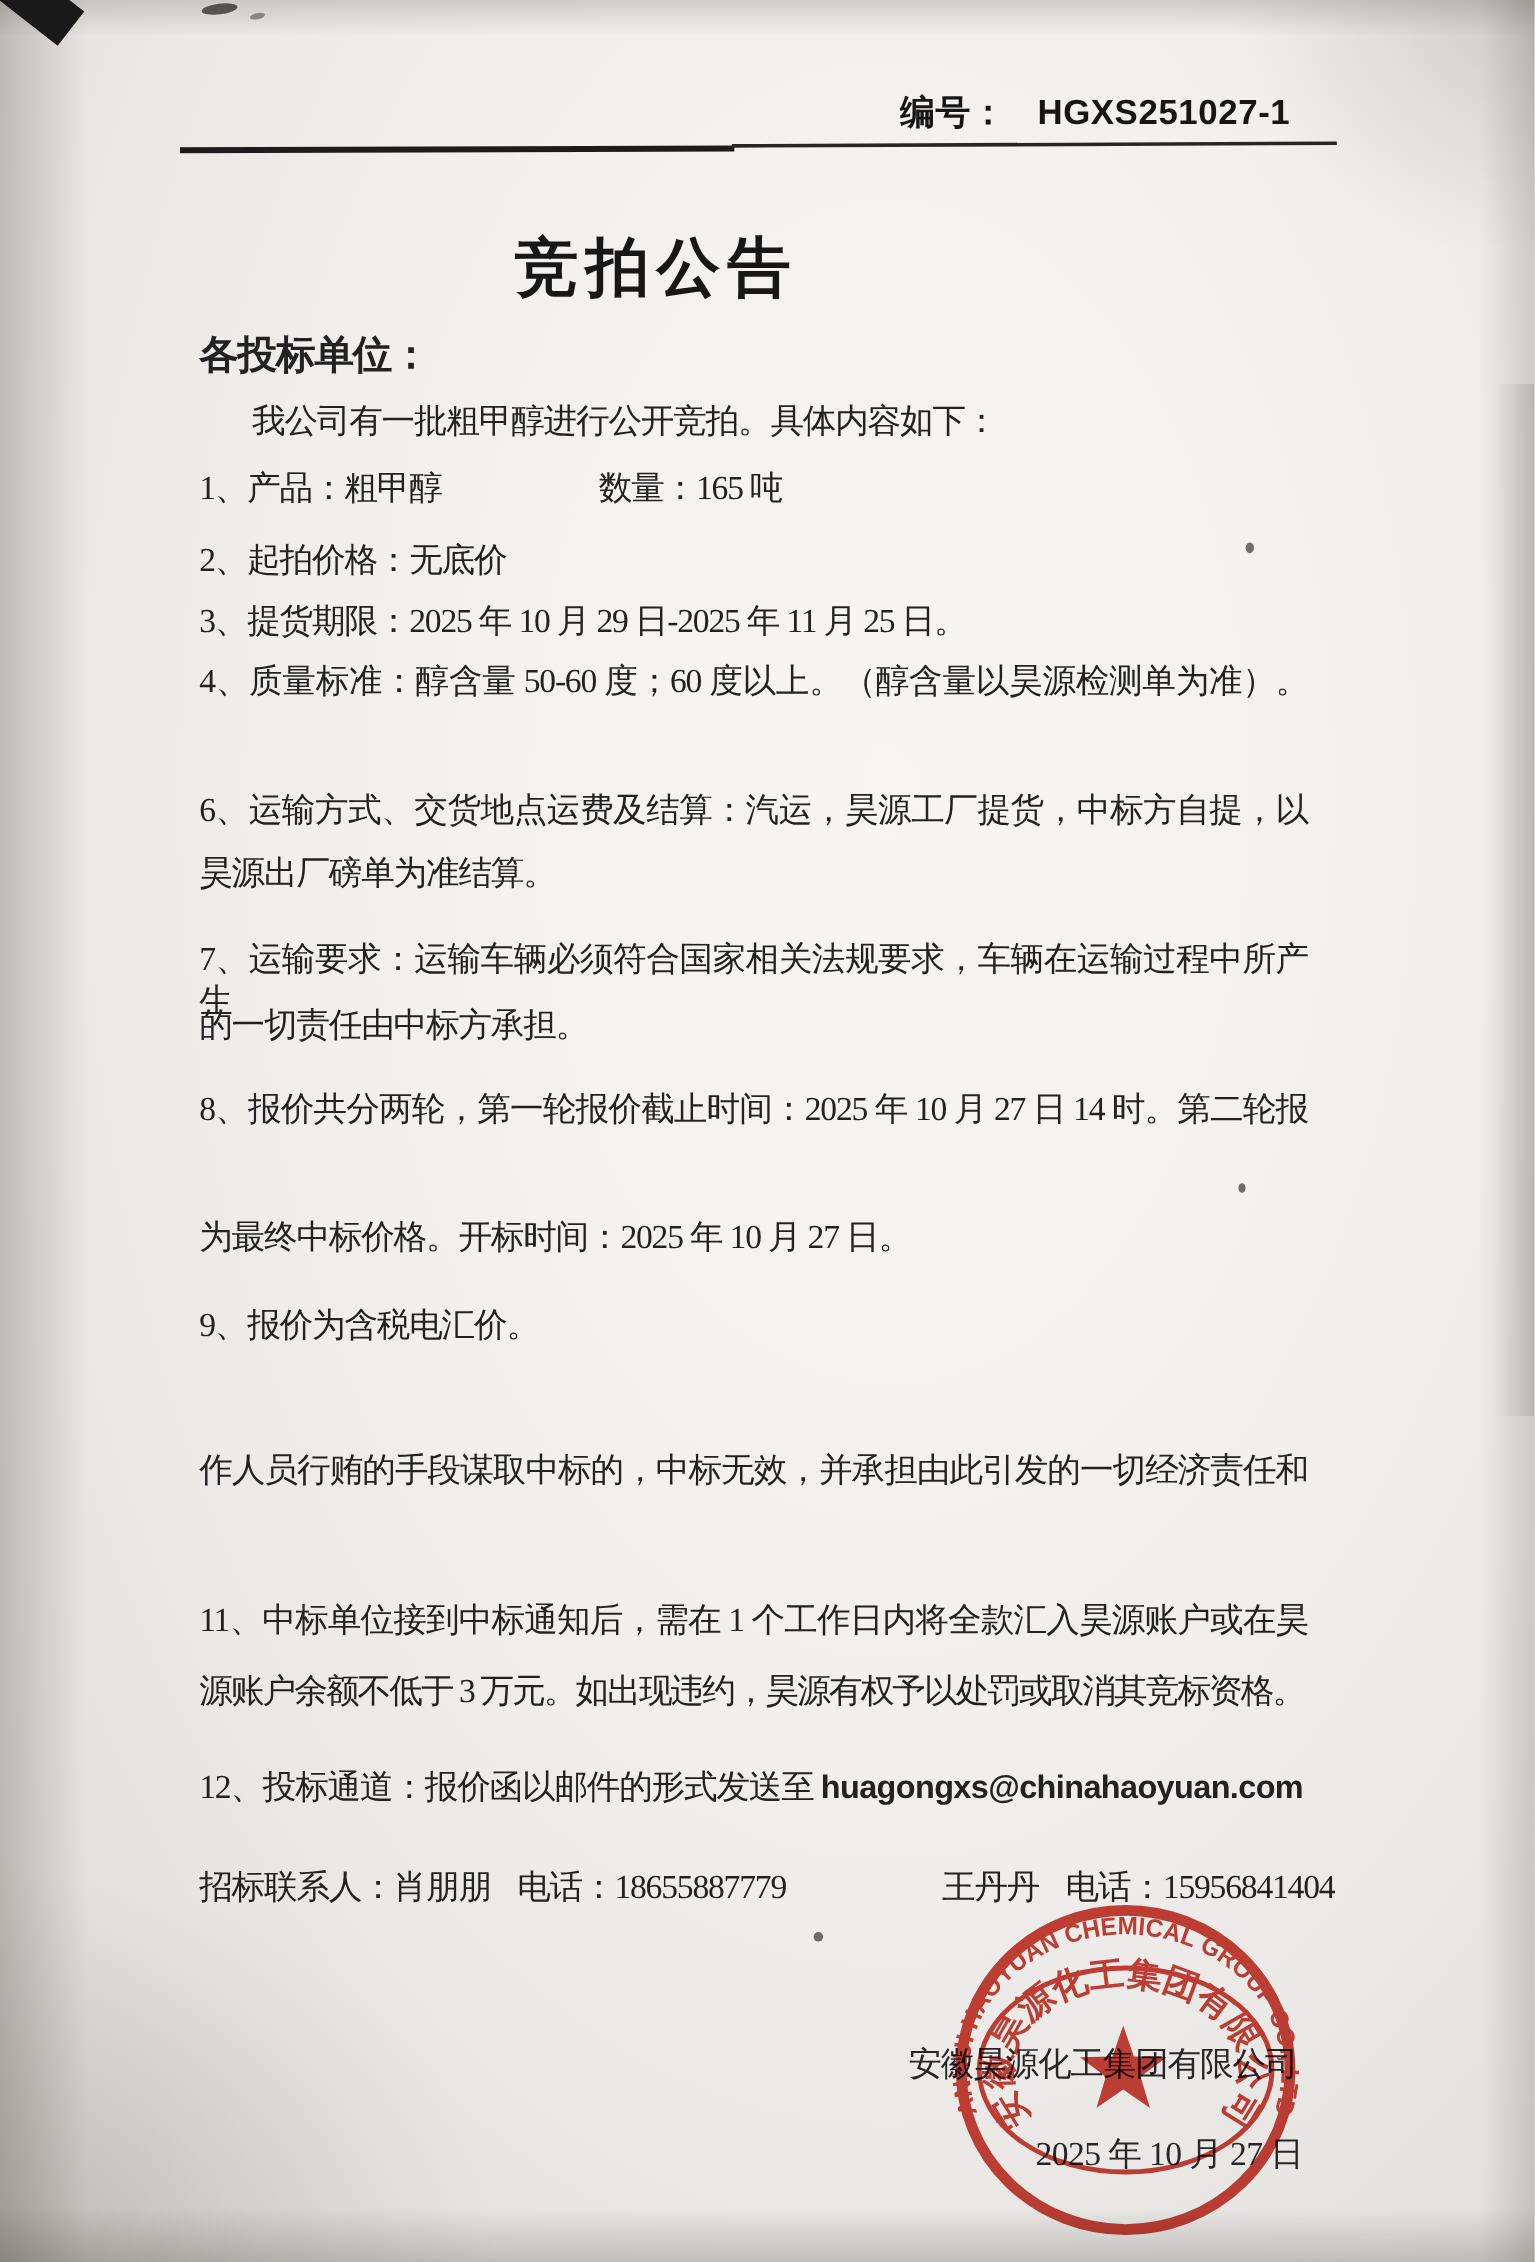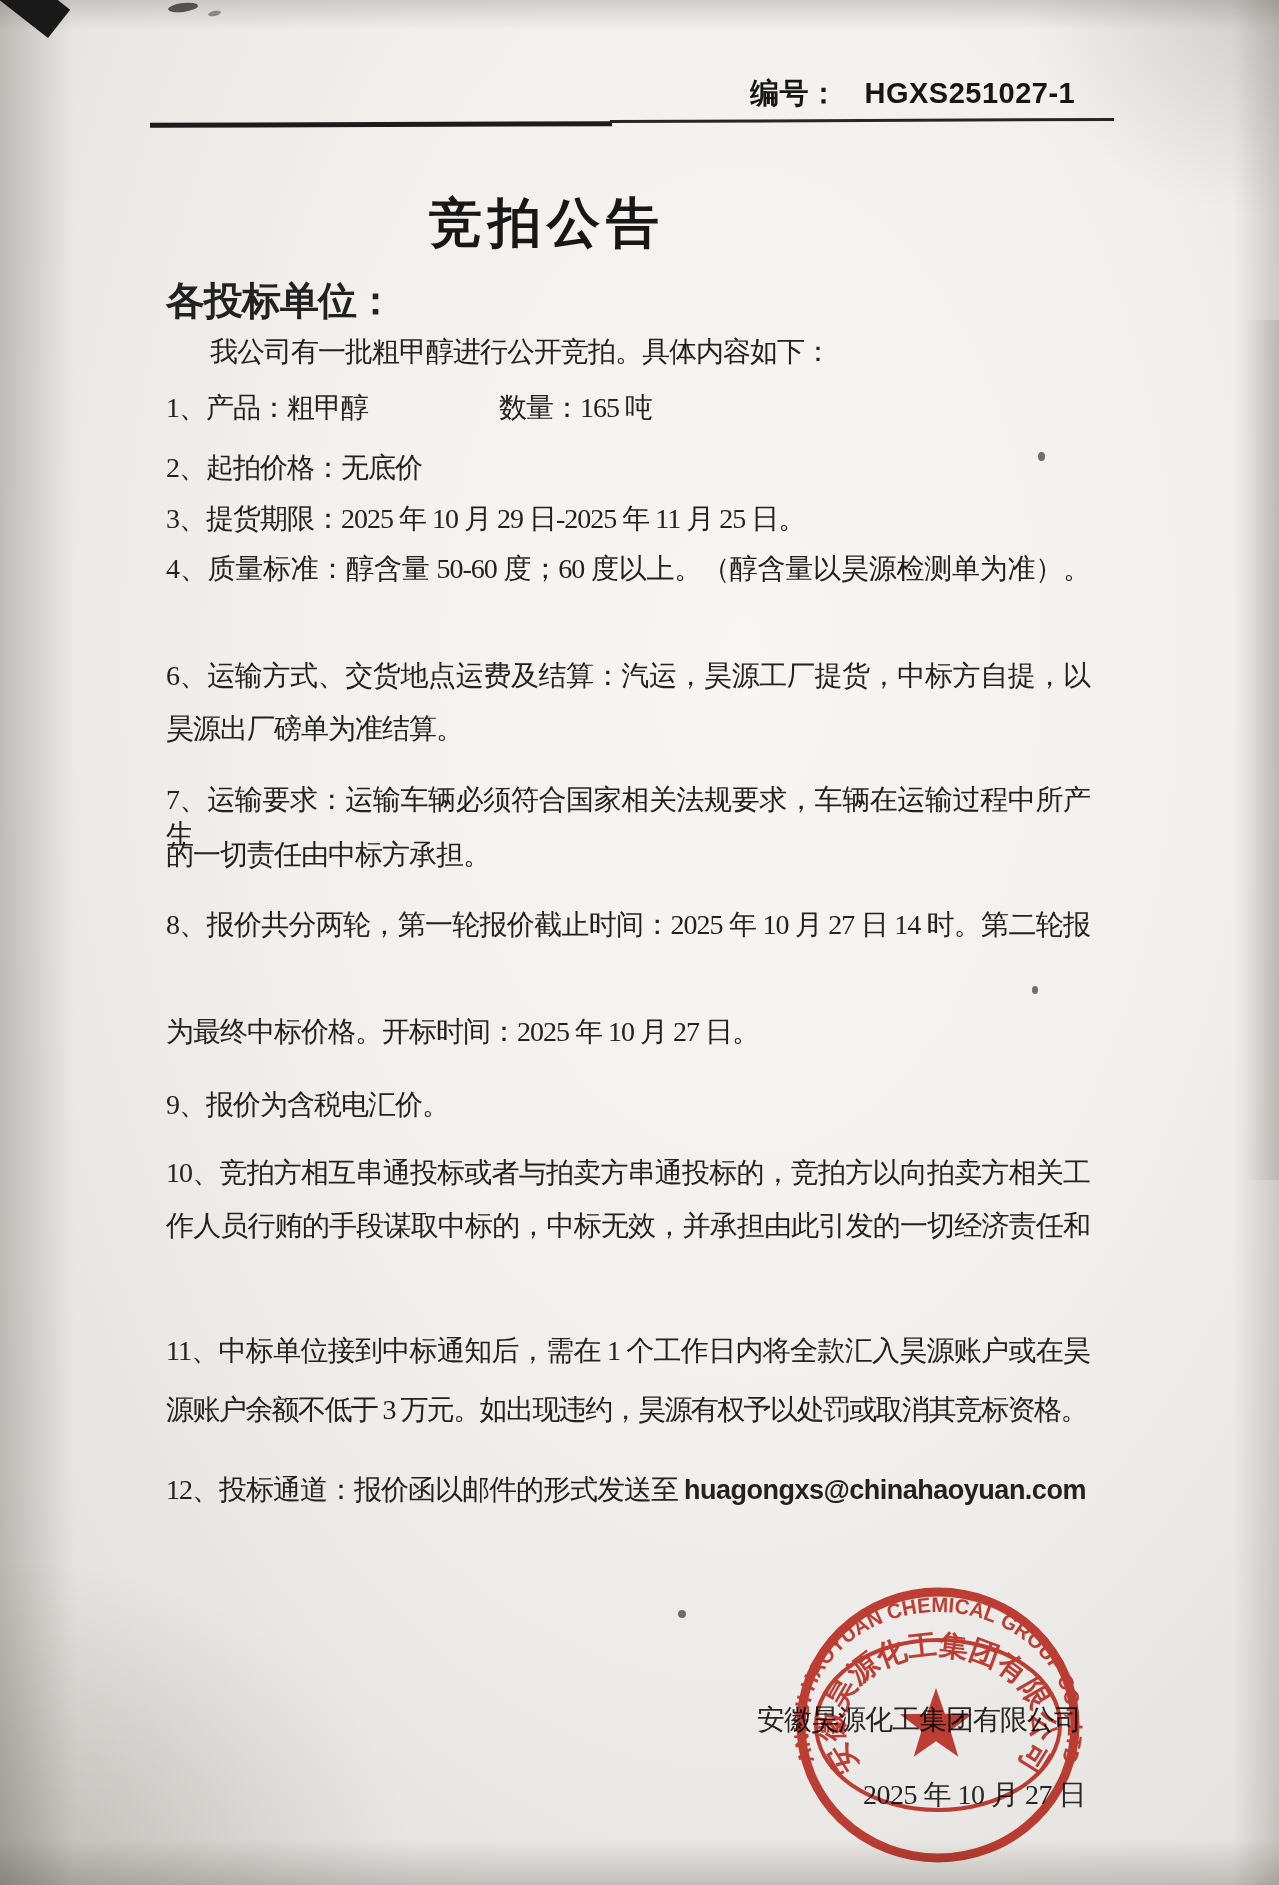--- a/index.html
+++ b/index.html
@@ -33,21 +33,21 @@
   .rule-b{top:119px;left:610px;width:504px;height:3px;transform:rotate(-.25deg);background:#262626;}
   
   .title{position:absolute;top:188px;left:0;width:1094px;text-align:center;
     font-family:"Liberation Sans","DejaVu Sans",sans-serif;font-weight:700;
     font-size:53px;letter-spacing:6px;color:#171717;}
   
   .bl{position:absolute;left:166px;width:924px;font-size:28px;line-height:1.25;
     letter-spacing:-1px;white-space:nowrap;color:#222;}
   .just{white-space:normal;text-align:justify;text-align-last:justify;}
   .tight{letter-spacing:-1.6px;width:944px;}
-  .salutation{font-weight:600;font-size:39px;}
+  .salutation{font-weight:600;font-size:33px;}
   .indent{left:210px;font-family:Liberation Mono, monospace;}
   .qty{margin-left:131px;}
   .email{font-family:"Liberation Sans","DejaVu Sans",sans-serif;font-weight:700;font-size:27px;letter-spacing:-.5px;text-align:center;}
   .contacts{display:block;}
   .contact-right{position:absolute;left:619px;top:0;white-space:nowrap;}
   .csp{margin-right:22px;}
   
   .company{position:absolute;top:1701px;left:757px;font-size:28px;letter-spacing:-1px;white-space:nowrap;color:#262626;}
   .datefoot{position:absolute;top:1776px;left:863px;font-size:28px;letter-spacing:-.5px;white-space:nowrap;color:#262626;}
   .stamp-svg{position:absolute;left:755px;top:1540px;mix-blend-mode:multiply;opacity:.88;}
@@ -89,29 +89,34 @@
   <div class="bl" style="top:450px">2、起拍价格：无底价</div>
   <div class="bl" style="top:501px">3、提货期限：2025 年 10 月 29 日-2025 年 11 月 25 日。</div>
   <div class="bl just" style="top:551px">4、质量标准：醇含量 50-60 度；60 度以上。（醇含量以昊源检测单为准）。</div>
   <div class="bl just" style="top:658px">6、运输方式、交货地点运费及结算：汽运，昊源工厂提货，中标方自提，以</div>
   <div class="bl" style="top:711px">昊源出厂磅单为准结算。</div>
   <div class="bl just" style="top:782px">7、运输要求：运输车辆必须符合国家相关法规要求，车辆在运输过程中所产生</div>
   <div class="bl" style="top:837px">的一切责任由中标方承担。</div>
   <div class="bl just" style="top:907px">8、报价共分两轮，第一轮报价截止时间：2025 年 10 月 27 日 14 时。第二轮报</div>
   <div class="bl" style="top:1014px">为最终中标价格。开标时间：2025 年 10 月 27 日。</div>
   <div class="bl" style="top:1087px">9、报价为含税电汇价。</div>
-  <div class="bl just" style="top:1155px">10、竞拍方相互串通投标或者与拍卖方串通投标的，竞拍方以向拍卖方相关工</div>
   <div class="bl just" style="top:1208px">作人员行贿的手段谋取中标的，中标无效，并承担由此引发的一切经济责任和</div>
   <div class="bl just" style="top:1333px">11、中标单位接到中标通知后，需在 1 个工作日内将全款汇入昊源账户或在昊</div>
   <div class="bl tight" style="top:1392px">源账户余额不低于 3 万元。如出现违约，昊源有权予以处罚或取消其竞标资格。</div>
 
   <div class="bl" style="top:1472px">
     <span>12、投标通道：报价函以邮件的形式发送至 </span><span class="email">huagongxs@chinahaoyuan.com</span>
   </div>
 
+  <div class="bl contacts" style="top:1556px">
+    <span class="csp">招标联系人：肖朋朋</span><span>电话：18655887779</span>
+    <span class="contact-right">
+      <span class="csp">王丹丹</span><span>电话：15956841404</span>
+    </span>
+  </div>
 
   <div class="company">安徽昊源化工集团有限公司</div>
   <div class="datefoot">2025 年 10 月 27 日</div>
 
   <svg class="stamp-svg" width="370" height="345" viewBox="755 1540 370 345">
     <g fill="none" stroke="#c5281c">
       <ellipse cx="938" cy="1725" rx="137" ry="133" stroke-width="9"></ellipse>
       <ellipse cx="938" cy="1725" rx="122" ry="85" stroke-width="4"></ellipse>
     </g>
     <defs>

